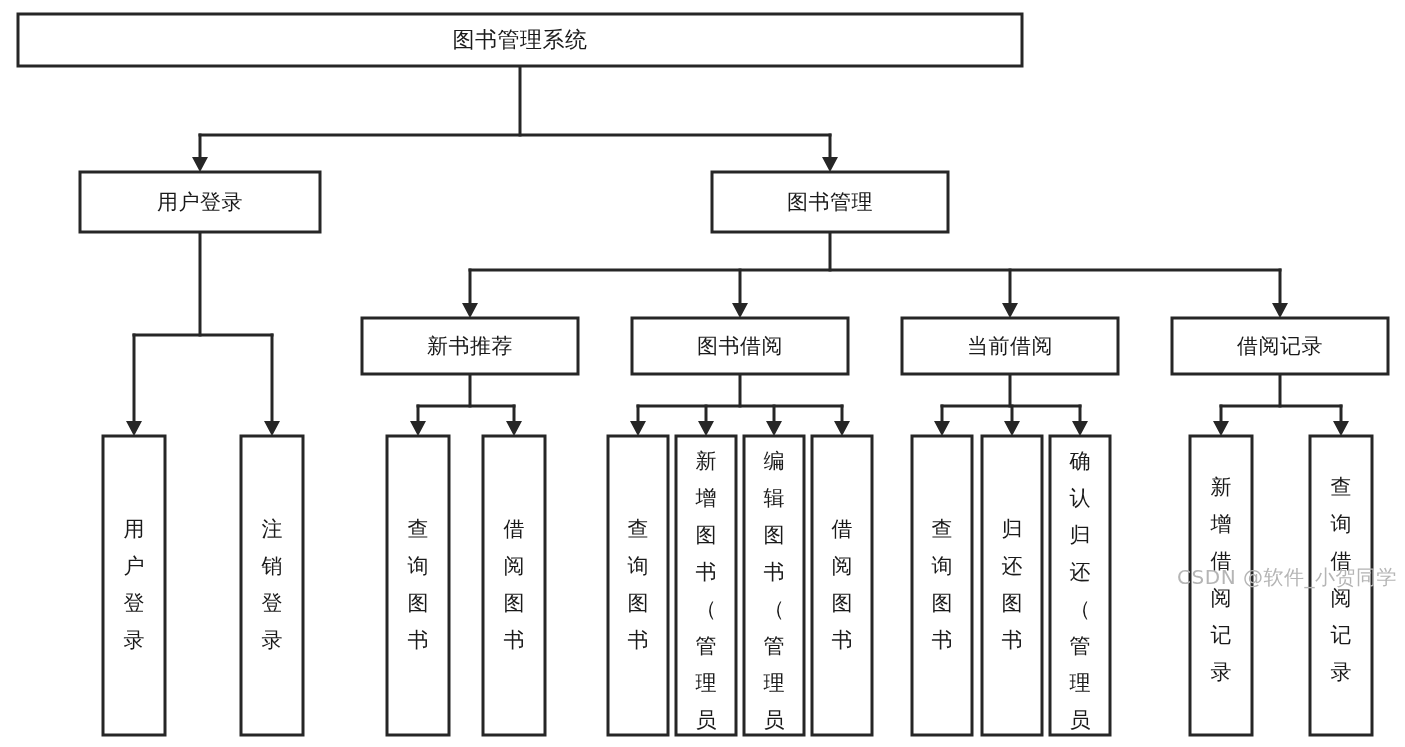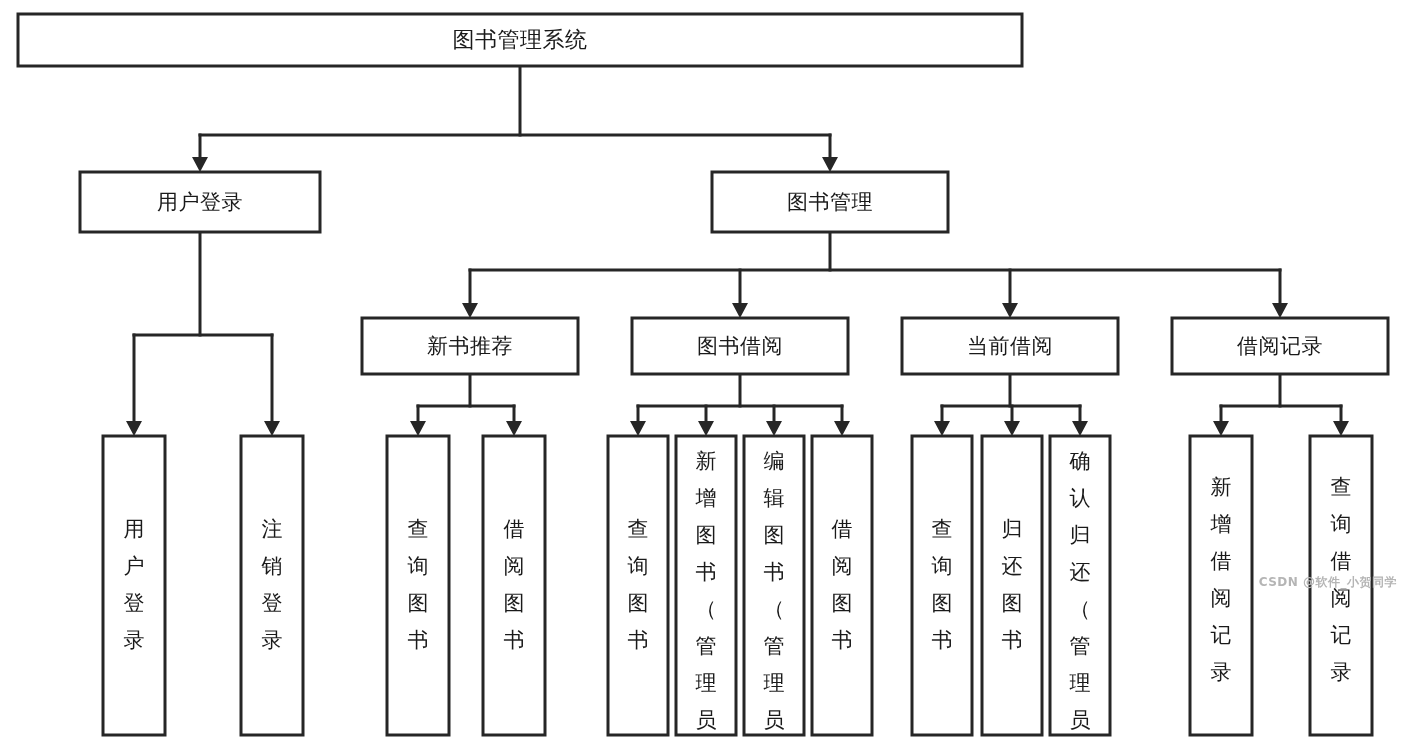--- a/index.html
+++ b/index.html
@@ -60,26 +60,25 @@
     font-size: 21px;
     fill: #1a1a1a;
     text-anchor: middle;
     dominant-baseline: middle;
   }
   .watermark {
     position: absolute;
     right: 8px;
     bottom: 6px;
     font-family: "DejaVu Sans", "Liberation Sans", sans-serif;
-    font-size: 12px;
+    font-size: 20px;
     color: #b5b5b5;
     white-space: nowrap;
     letter-spacing: 0.5px;
     pointer-events: none;
-    font-weight: bold;
   }
 </style>
 </head>
 <body>
 
 <div id="diagram-root">
   <svg id="tree-svg" viewBox="0 0 1405 747" xmlns="http://www.w3.org/2000/svg">
     <g id="connector-layer">
         <line x1="520" y1="66" x2="520" y2="135" class="connector"></line>
         <line x1="200" y1="135" x2="830" y2="135" class="connector"></line>

